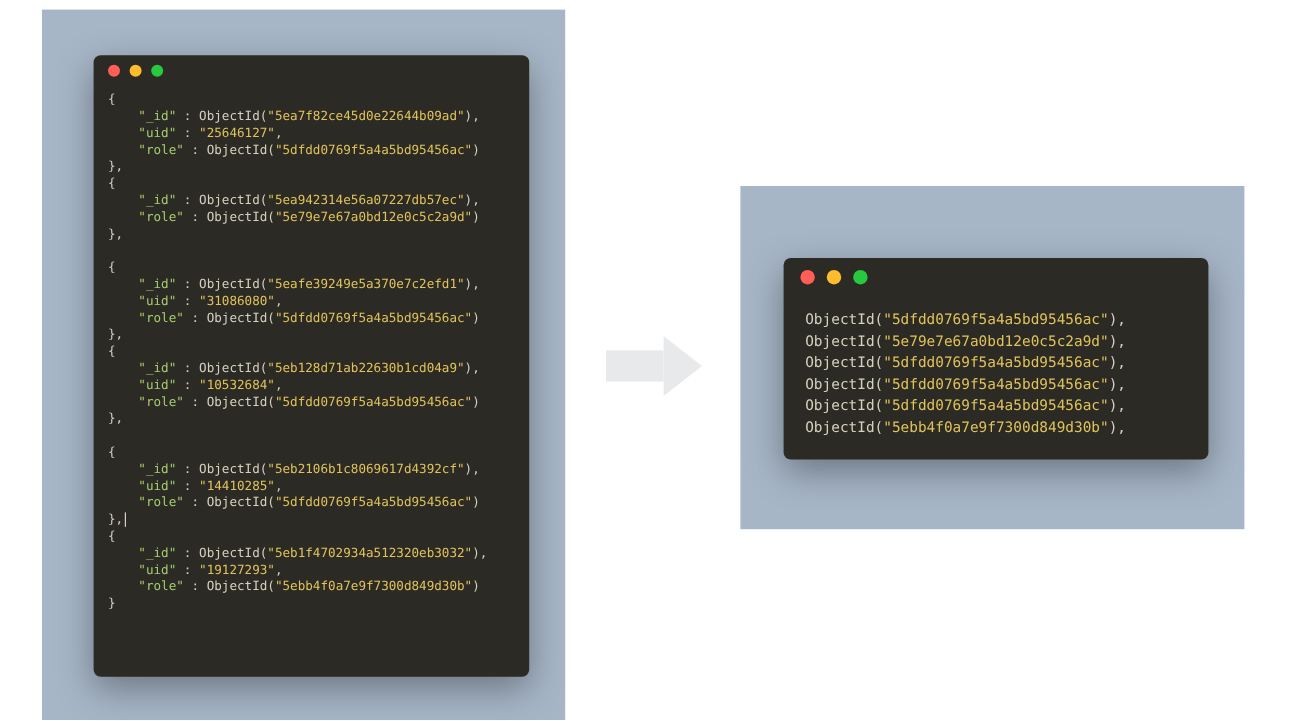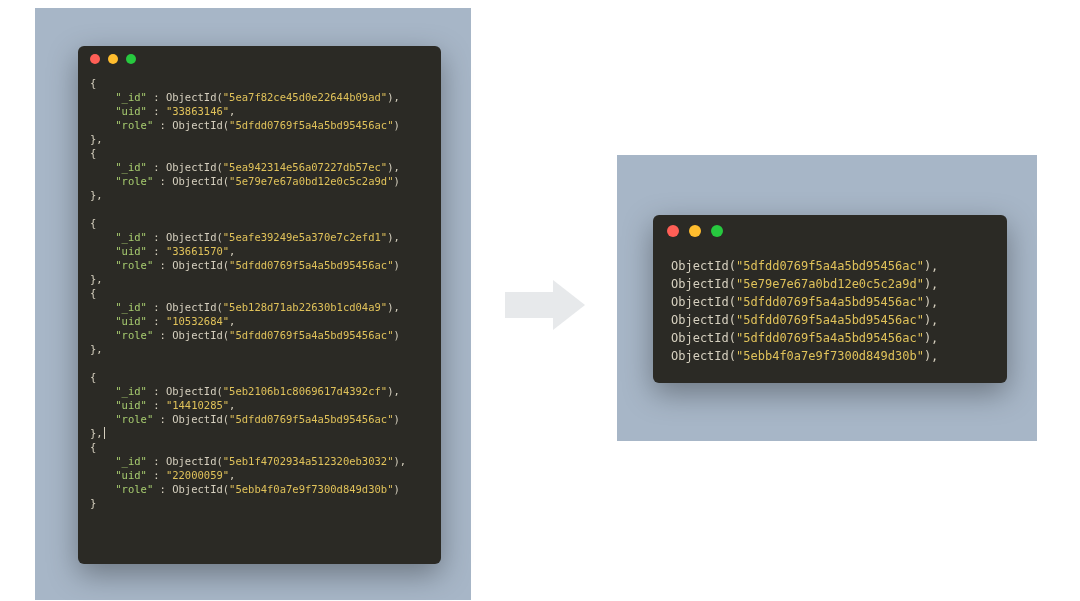--- a/index.html
+++ b/index.html
@@ -49,47 +49,47 @@
 
   <div class="term term-left">
     <div class="titlebar">
       <span class="dot dot-r"></span>
       <span class="dot dot-y"></span>
       <span class="dot dot-g"></span>
     </div>
     <div class="code">
 <pre><span class="p">{</span>
     <span class="k">"_id"</span><span class="p"> : </span><span class="t">ObjectId</span><span class="p">(</span><span class="s"><span>"</span><span>5ea7f82ce45d0e22644b09ad</span><span>"</span></span><span class="p">),</span>
-    <span class="k">"uid"</span><span class="p"> : </span><span class="s"><span>"</span><span>33863146</span><span>"</span></span><span class="p">,</span>
+    <span class="k">"uid"</span><span class="p"> : </span><span class="s"><span>"</span><span>25646127</span><span>"</span></span><span class="p">,</span>
     <span class="k">"role"</span><span class="p"> : </span><span class="t">ObjectId</span><span class="p">(</span><span class="s"><span>"</span><span>5dfdd0769f5a4a5bd95456ac</span><span>"</span></span><span class="p">)</span>
 <span class="p">},</span>
 <span class="p">{</span>
     <span class="k">"_id"</span><span class="p"> : </span><span class="t">ObjectId</span><span class="p">(</span><span class="s"><span>"</span><span>5ea942314e56a07227db57ec</span><span>"</span></span><span class="p">),</span>
     <span class="k">"role"</span><span class="p"> : </span><span class="t">ObjectId</span><span class="p">(</span><span class="s"><span>"</span><span>5e79e7e67a0bd12e0c5c2a9d</span><span>"</span></span><span class="p">)</span>
 <span class="p">},</span>
 
 <span class="p">{</span>
     <span class="k">"_id"</span><span class="p"> : </span><span class="t">ObjectId</span><span class="p">(</span><span class="s"><span>"</span><span>5eafe39249e5a370e7c2efd1</span><span>"</span></span><span class="p">),</span>
-    <span class="k">"uid"</span><span class="p"> : </span><span class="s"><span>"</span><span>33661570</span><span>"</span></span><span class="p">,</span>
+    <span class="k">"uid"</span><span class="p"> : </span><span class="s"><span>"</span><span>31086080</span><span>"</span></span><span class="p">,</span>
     <span class="k">"role"</span><span class="p"> : </span><span class="t">ObjectId</span><span class="p">(</span><span class="s"><span>"</span><span>5dfdd0769f5a4a5bd95456ac</span><span>"</span></span><span class="p">)</span>
 <span class="p">},</span>
 <span class="p">{</span>
     <span class="k">"_id"</span><span class="p"> : </span><span class="t">ObjectId</span><span class="p">(</span><span class="s"><span>"</span><span>5eb128d71ab22630b1cd04a9</span><span>"</span></span><span class="p">),</span>
     <span class="k">"uid"</span><span class="p"> : </span><span class="s"><span>"</span><span>10532684</span><span>"</span></span><span class="p">,</span>
     <span class="k">"role"</span><span class="p"> : </span><span class="t">ObjectId</span><span class="p">(</span><span class="s"><span>"</span><span>5dfdd0769f5a4a5bd95456ac</span><span>"</span></span><span class="p">)</span>
 <span class="p">},</span>
 
 <span class="p">{</span>
     <span class="k">"_id"</span><span class="p"> : </span><span class="t">ObjectId</span><span class="p">(</span><span class="s"><span>"</span><span>5eb2106b1c8069617d4392cf</span><span>"</span></span><span class="p">),</span>
     <span class="k">"uid"</span><span class="p"> : </span><span class="s"><span>"</span><span>14410285</span><span>"</span></span><span class="p">,</span>
     <span class="k">"role"</span><span class="p"> : </span><span class="t">ObjectId</span><span class="p">(</span><span class="s"><span>"</span><span>5dfdd0769f5a4a5bd95456ac</span><span>"</span></span><span class="p">)</span>
 <span class="p">},</span><span class="cursor"></span>
 <span class="p">{</span>
     <span class="k">"_id"</span><span class="p"> : </span><span class="t">ObjectId</span><span class="p">(</span><span class="s"><span>"</span><span>5eb1f4702934a512320eb3032</span><span>"</span></span><span class="p">),</span>
-    <span class="k">"uid"</span><span class="p"> : </span><span class="s"><span>"</span><span>22000059</span><span>"</span></span><span class="p">,</span>
+    <span class="k">"uid"</span><span class="p"> : </span><span class="s"><span>"</span><span>19127293</span><span>"</span></span><span class="p">,</span>
     <span class="k">"role"</span><span class="p"> : </span><span class="t">ObjectId</span><span class="p">(</span><span class="s"><span>"</span><span>5ebb4f0a7e9f7300d849d30b</span><span>"</span></span><span class="p">)</span>
 <span class="p">}</span></pre>
     </div>
   </div>
 
   <div class="arrow">
     <div class="arrow-shaft"></div>
     <div class="arrow-head"></div>
   </div>
 

